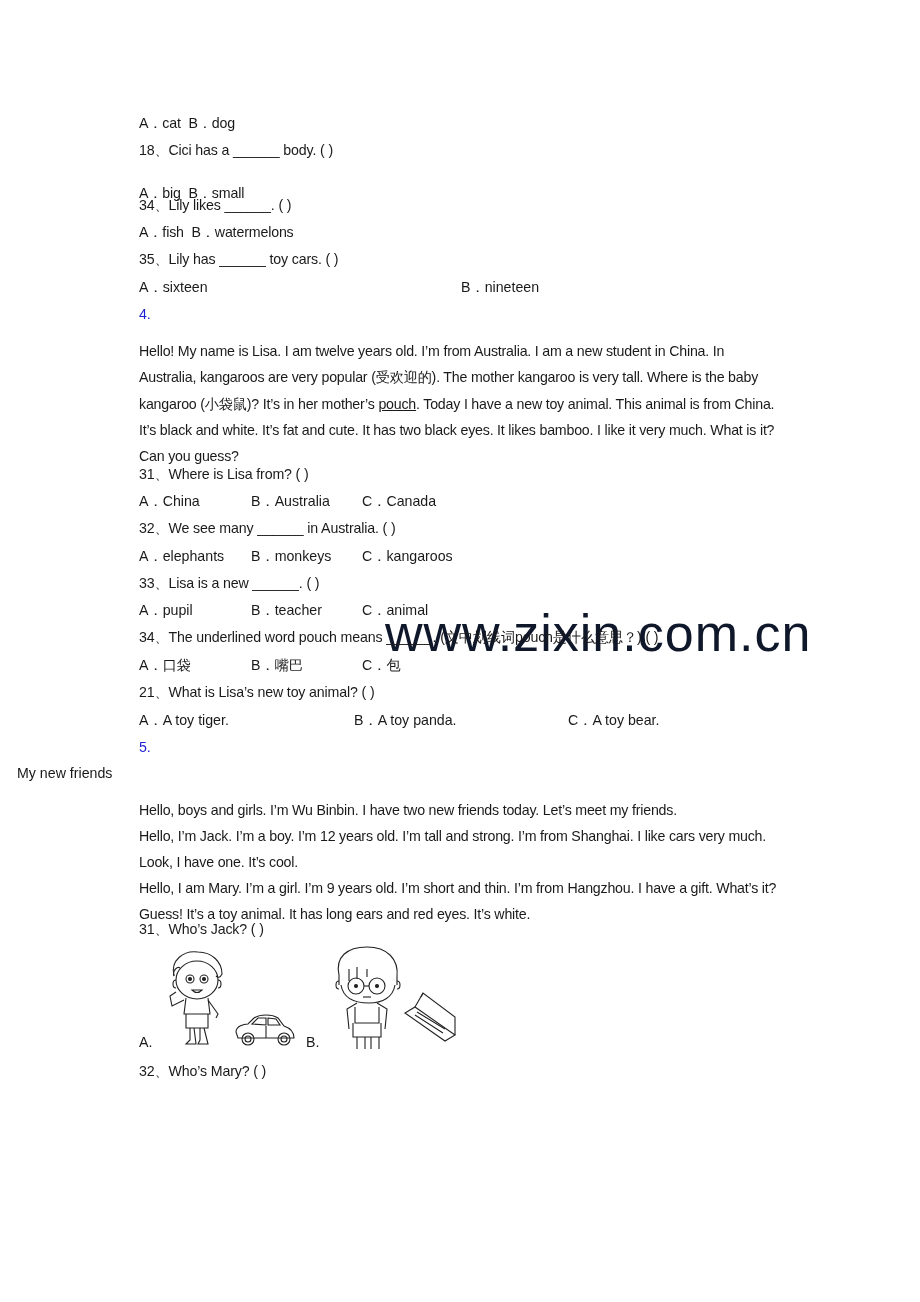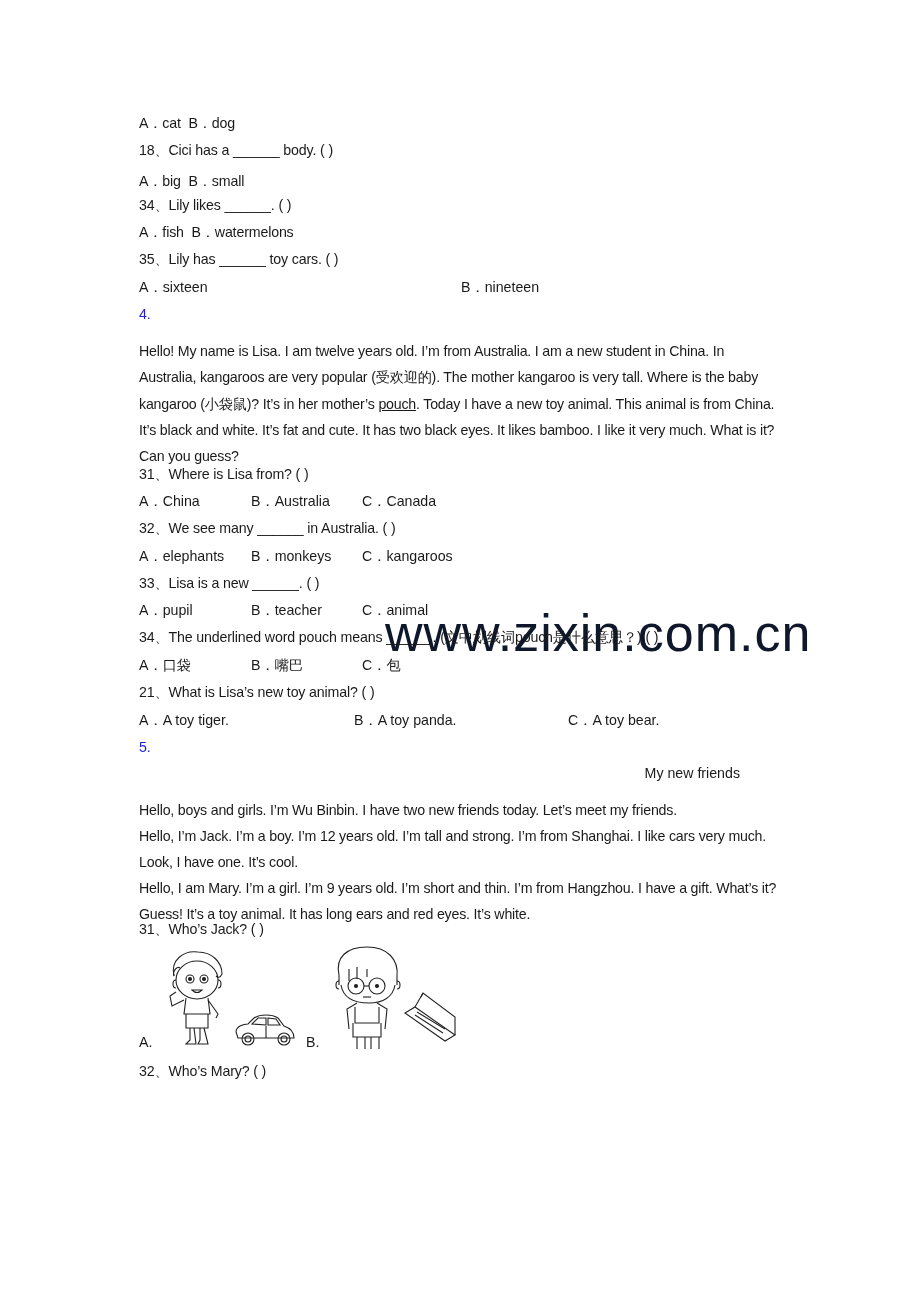--- a/index.html
+++ b/index.html
@@ -12,42 +12,42 @@
       position: absolute; left: 139px; white-space: nowrap;
       line-height: 18px; letter-spacing: -0.15px;
     }
     .num { color: #1f1fd6; }
     .opt { position: absolute; white-space: nowrap; }
     .para {
       position: absolute; left: 139px; width: 640px;
       line-height: 26.3px; letter-spacing: -0.2px; white-space: normal; margin-top: 11px;
     }
     .u { text-decoration: underline; }
-    .center { position: absolute; left: 4px; width: 736px; text-align: right; line-height: 18px; }
+    .center { position: absolute; left: 17px; width: 736px; text-align: left; line-height: 18px; }
     .watermark {
       position: absolute; left: 385px; top: 603px;
       font-size: 52px; color: #0f172a; letter-spacing: 1px;
       font-family: "Liberation Sans", sans-serif; z-index: 0; pointer-events: none;
     }
     .content { position: relative; z-index: 1; }
     .pic { position: absolute; }
   </style>
 </head>
 <body>
 
 <div class="watermark">www.zixin.com.cn</div>
 
 <div class="content">
 
   <div class="line" style="top:114px">
     <span>A．cat</span>&nbsp;
     <span>B．dog</span>
   </div>
   <div class="line" style="top:141px">18、Cici has a ______ body. (    )</div>
-  <div class="line" style="top:172px">
+  <div class="line" style="top:184px">
     <span>A．big</span>&nbsp;
     <span>B．small</span>
   </div>
   <div class="line" style="top:196px">34、Lily likes ______. (    )</div>
   <div class="line" style="top:223px">
     <span>A．fish</span>&nbsp;
     <span>B．watermelons</span>
   </div>
   <div class="line" style="top:250px">35、Lily has ______ toy cars. (    )</div>
   <div class="opt" style="left:139px;top:278px">A．sixteen</div>

